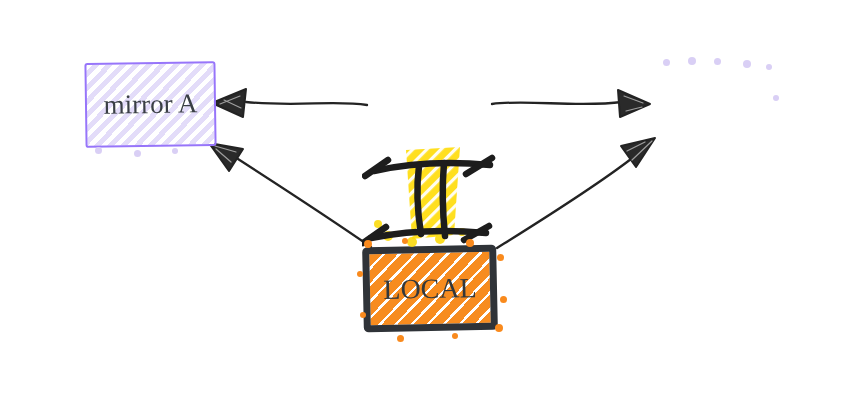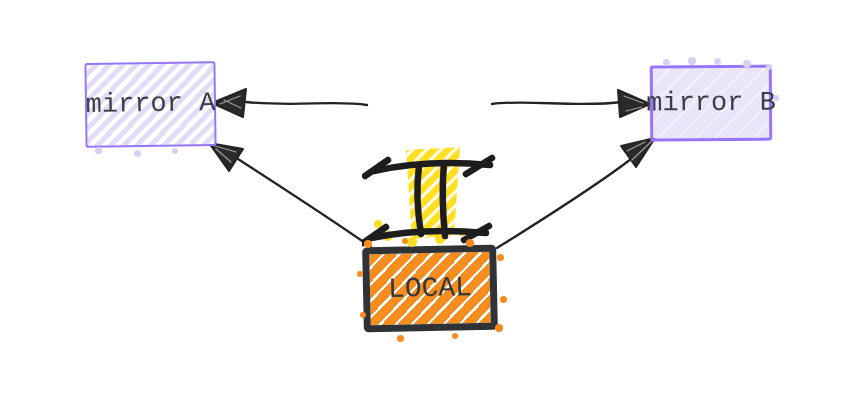--- a/index.html
+++ b/index.html
@@ -1,18 +1,18 @@
 <!DOCTYPE html>
 <html><head>
 <meta charset="utf-8">
 <style>
   html,body{margin:0;padding:0;background:#ffffff;}
   .canvas{
     position:relative;width:866px;height:403px;background:#ffffff;
-    overflow:hidden;font-family:Liberation Mono, monospace;
+    overflow:hidden;font-family:Liberation Serif, serif;
   }
   .overlay{position:absolute;left:0;top:0;width:866px;height:403px;}
   .node{
     position:absolute;display:flex;align-items:center;justify-content:center;
     color:#3a3f45;font-size:27px;line-height:1;box-sizing:border-box;border-radius:3px;
   }
   .node span{white-space:nowrap;}
   .hatch-lav{
     background:repeating-linear-gradient(135deg,#ffffff 0 4.5px,#e3dcf9 4.5px 9.5px);
   }
@@ -64,23 +64,20 @@
     <g stroke="#232323" stroke-width="2.3" fill="none" stroke-linecap="round" stroke-linejoin="round">
       <path d="M 497 248 C 537 223, 592 189, 631 159"></path>
       <path d="M 655 138 L 636 167 L 621 146 Z" fill="#2a2a2a" stroke-width="2"></path>
       <path d="M 632 160 L 652 141 M 627 151 L 645 142" stroke="#ffffff" stroke-width="1.2" opacity="0.55"></path>
     </g>
   </svg>
 
   <div class="node node-a hatch-lav">
     <span>mirror A</span>
   </div>
-  <div class="node node-b">
-    <span>mirror B</span>
-  </div>
   <div class="node node-local">
     <span>LOCAL</span>
   </div>
 
   <svg class="cursor-icon" width="140" height="102" viewBox="0 0 140 102">
     <defs>
       <pattern id="yhatch" patternUnits="userSpaceOnUse" width="10" height="10" patternTransform="rotate(45)">
         <rect width="10" height="10" fill="#ffdf1f"></rect>
         <rect x="6" width="3.2" height="10" fill="#fffdf2"></rect>
       </pattern>

